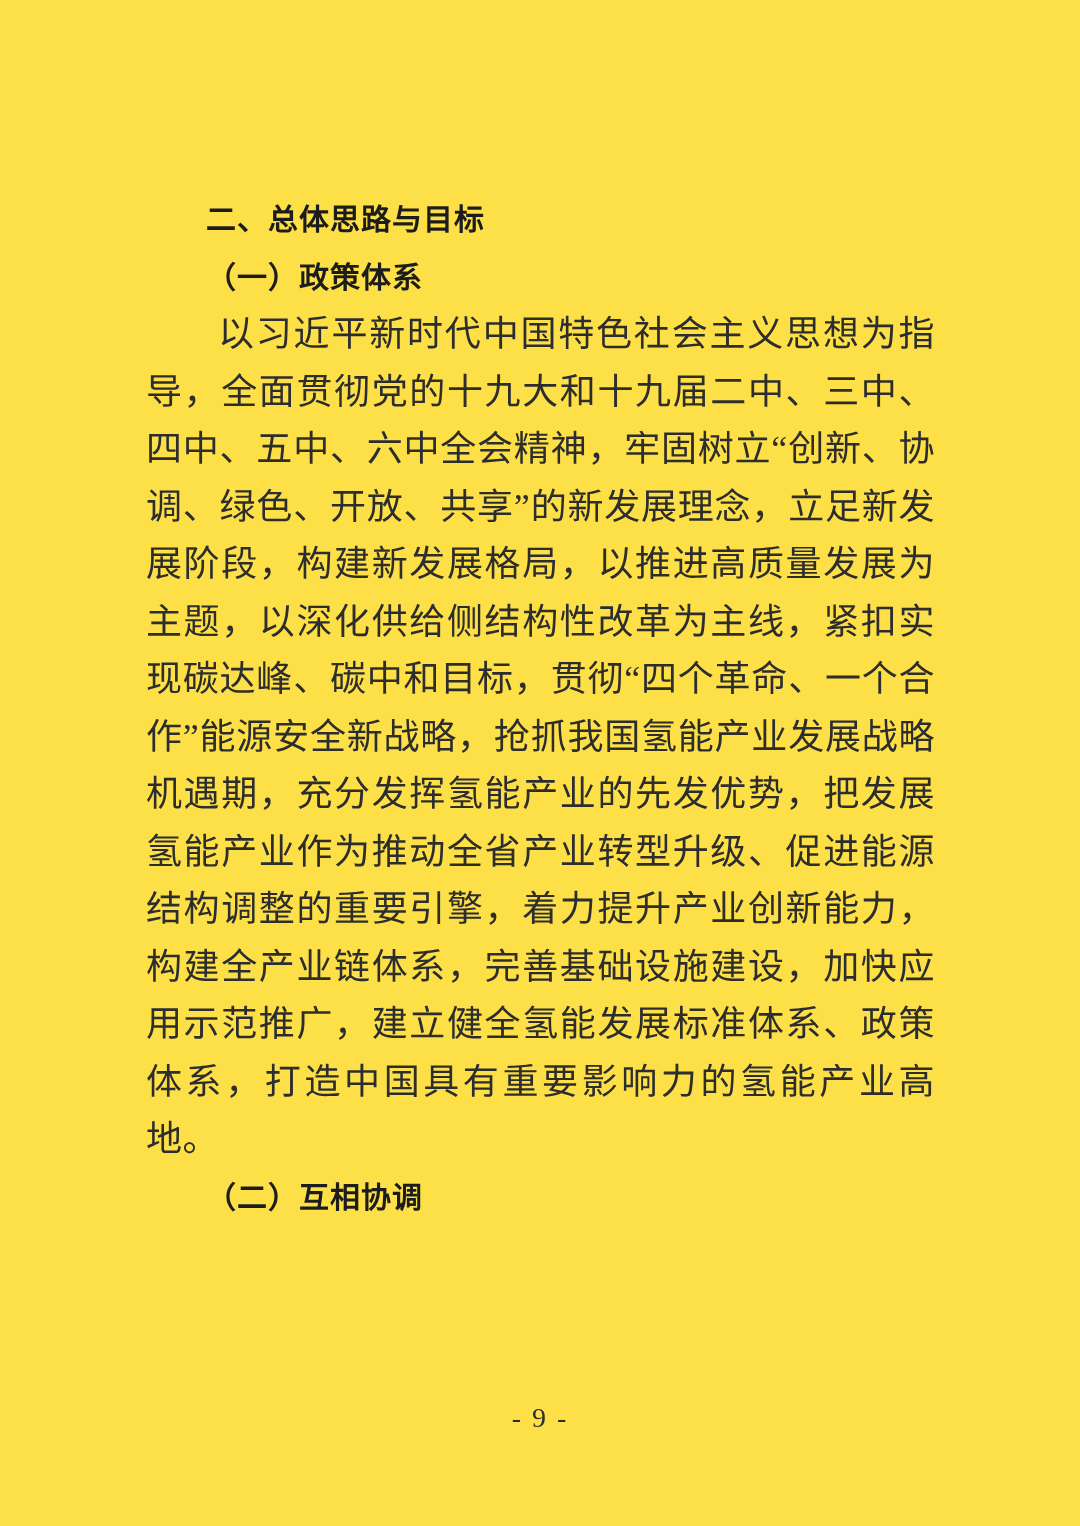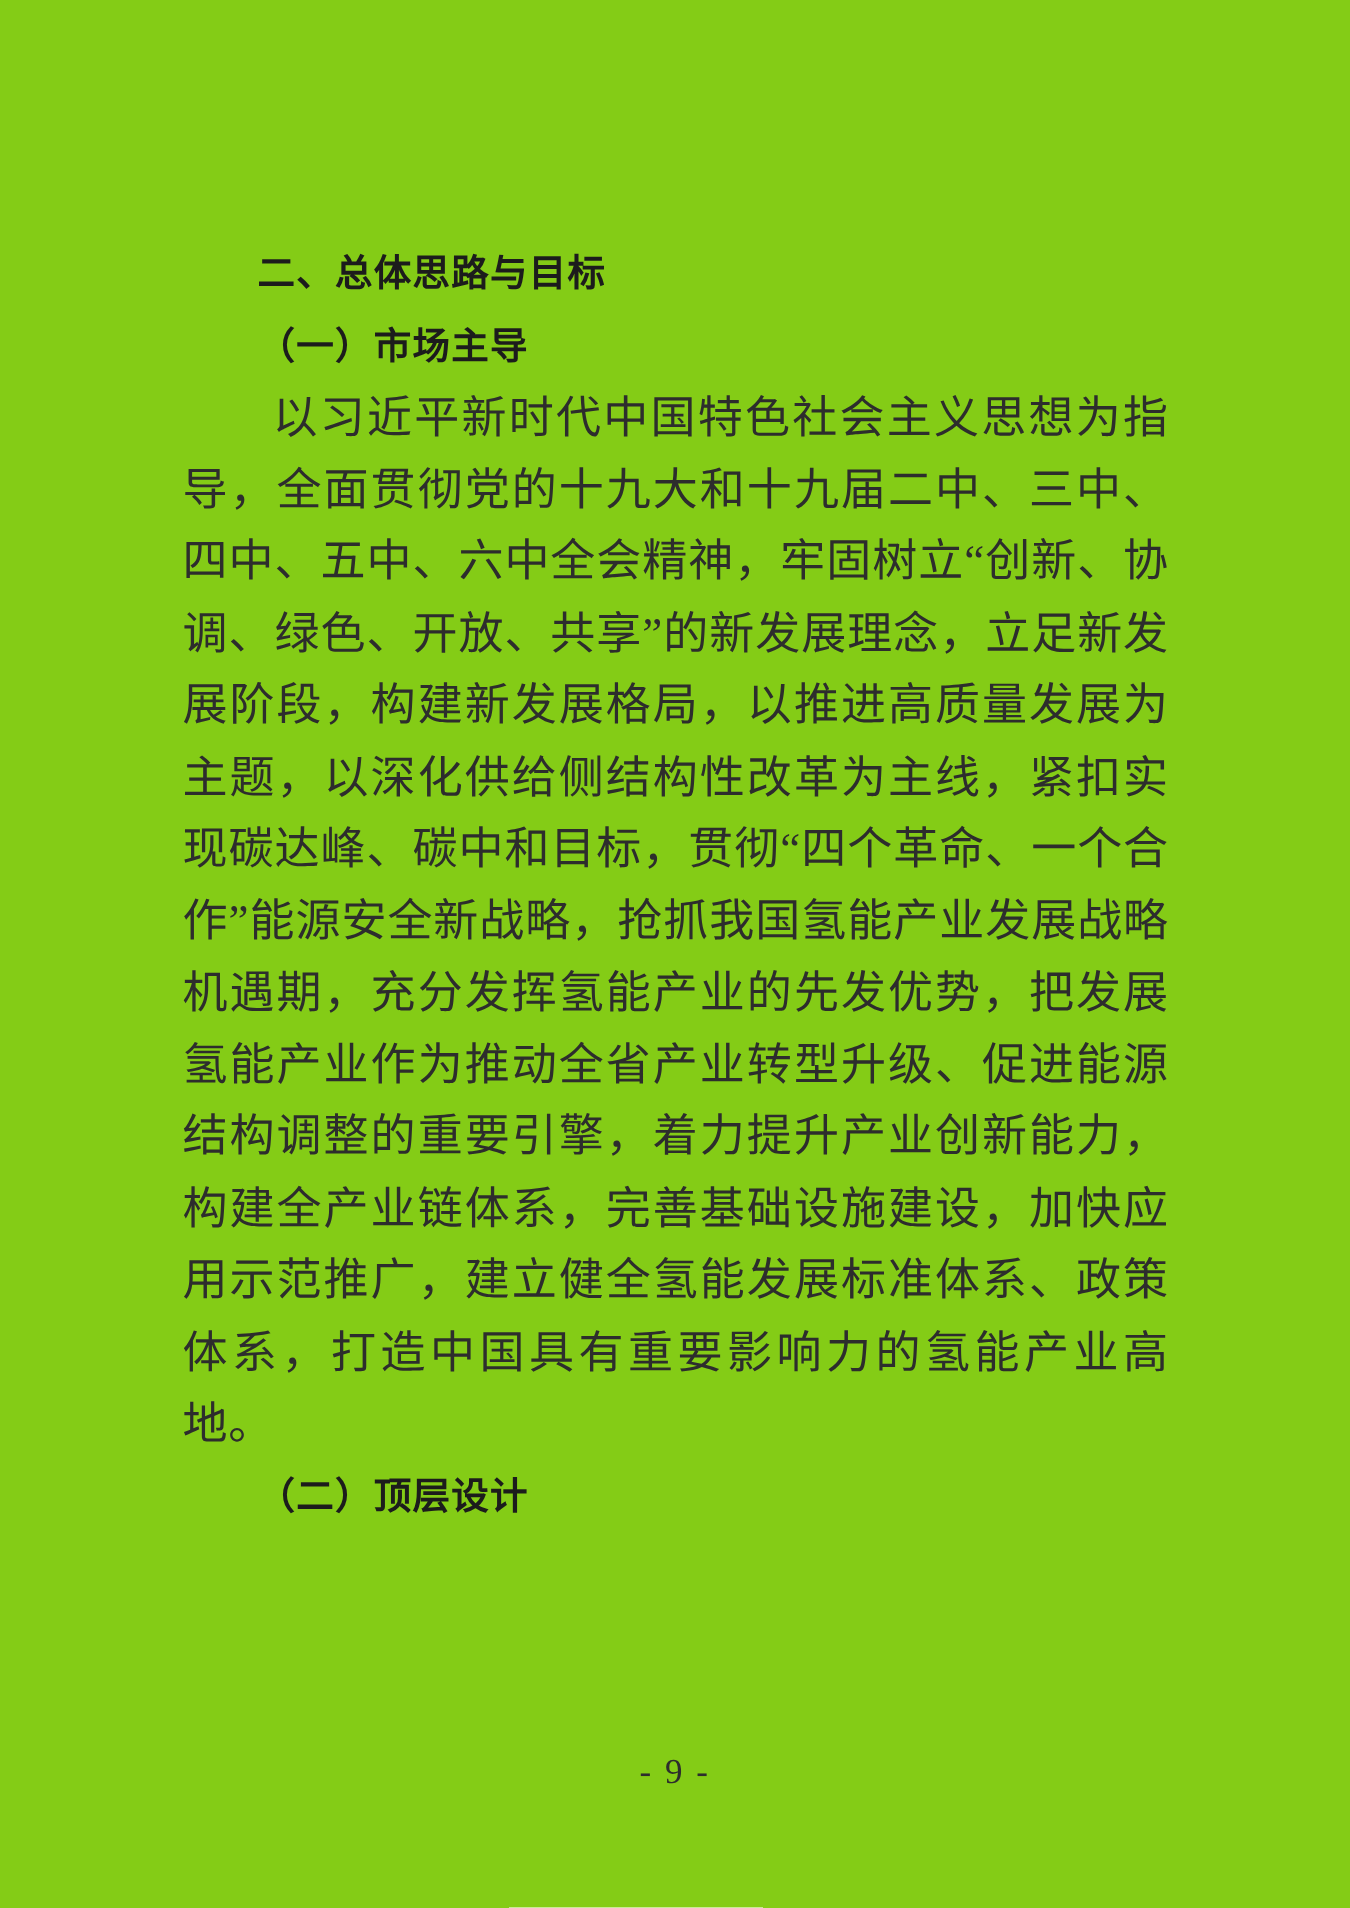--- a/index.html
+++ b/index.html
@@ -4,21 +4,21 @@
 <title>Document Page</title>
 <style>
   * { margin: 0; padding: 0; box-sizing: border-box; }
   html, body { background: #ffffff; }
 
   .page {
     position: relative;
     width: 1080px;
     height: 1526px;
     margin: 0 auto;
-    background: #84cc16;
+    background: #fde047;
     font-family: "Liberation Serif", "DejaVu Serif", serif;
     color: #2d2d2d;
     overflow: hidden;
   }
 
   .content {
     position: absolute;
     top: 191px;
     left: 146px;
     width: 789px;
@@ -59,25 +59,25 @@
   }
 </style>
 </head>
 <body>
 
 <div class="page">
   <div class="content">
 
     <div class="blk heading">二、总体思路与目标</div>
 
-    <div class="blk heading">（一）市场主导</div>
+    <div class="blk heading">（一）政策体系</div>
 
     <div class="blk para">以习近平新时代中国特色社会主义思想为指导，全面贯彻党的十九大和十九届二中、三中、四中、五中、六中全会精神，牢固树立“创新、协调、绿色、开放、共享”的新发展理念，立足新发展阶段，构建新发展格局，以推进高质量发展为主题，以深化供给侧结构性改革为主线，紧扣实现碳达峰、碳中和目标，贯彻“四个革命、一个合作”能源安全新战略，抢抓我国氢能产业发展战略机遇期，充分发挥氢能产业的先发优势，把发展氢能产业作为推动全省产业转型升级、促进能源结构调整的重要引擎，着力提升产业创新能力，构建全产业链体系，完善基础设施建设，加快应用示范推广，建立健全氢能发展标准体系、政策体系，打造中国具有重要影响力的氢能产业高地。</div>
 
-    <div class="blk heading">（二）顶层设计</div>
+    <div class="blk heading">（二）互相协调</div>
 
 
 
 
   </div>
 
   <div class="page-number">- 9 -</div>
 </div>
 
 </body></html>

